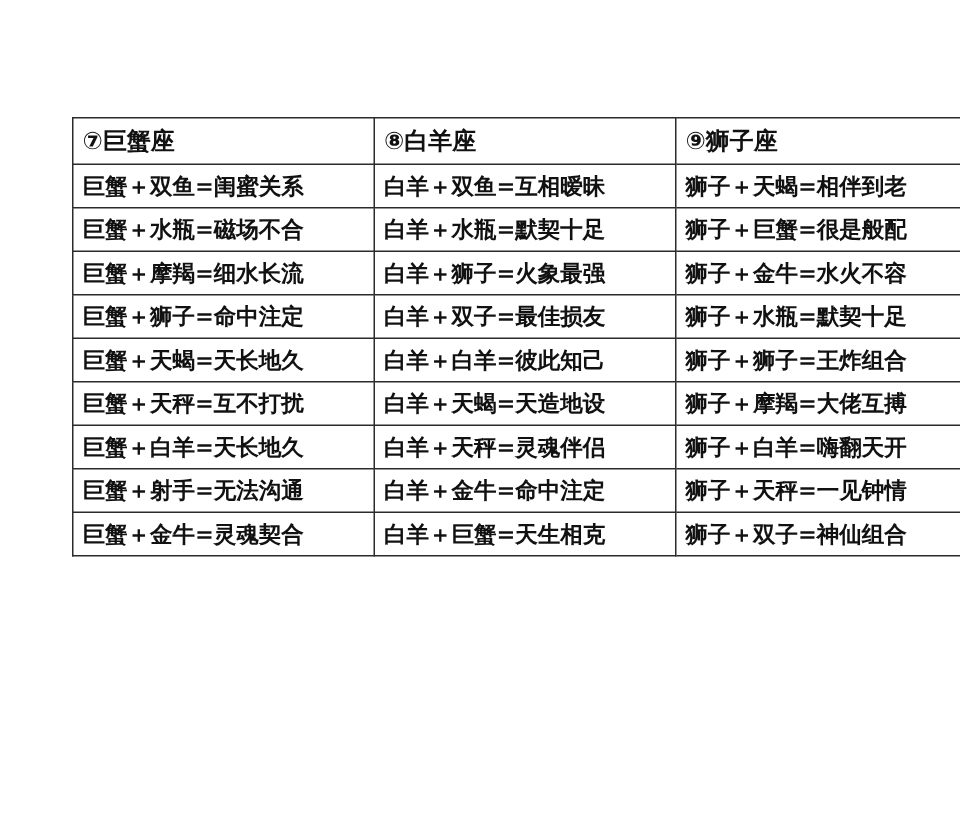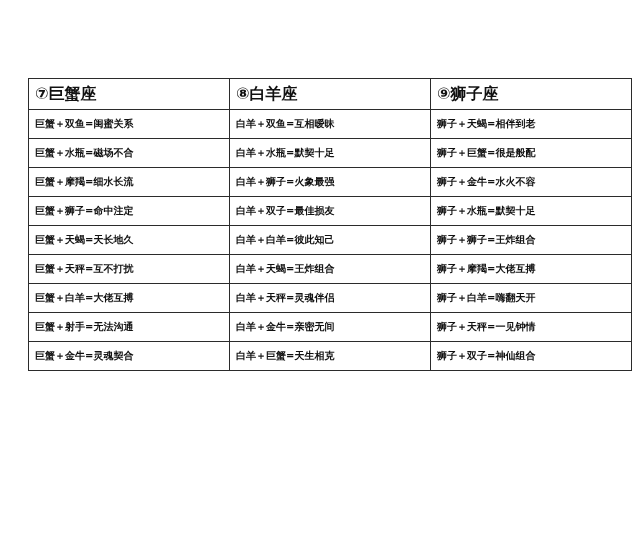--- a/index.html
+++ b/index.html
@@ -15,37 +15,37 @@
     overflow: hidden;
   }
   #page {
     position: relative;
     width: 640px;
     height: 553px;
     background: #ffffff;
   }
   #table-wrap {
     position: absolute;
-    left: 28px;
+    left: 48px;
     top: 78px;
     width: 564px;
   }
   table.zodiac-table {
     border-collapse: collapse;
     table-layout: fixed;
     width: 564px;
     background: #ffffff;
   }
   table.zodiac-table td,
   table.zodiac-table th {
     border: 1px solid #2b2b2b;
     padding: 0 6px;
     height: 28px;
     vertical-align: middle;
-    font-size: 10px;
+    font-size: 15px;
     font-weight: bold;
     letter-spacing: 0px;
     white-space: nowrap;
     overflow: hidden;
     text-align: left;
   }
   table.zodiac-table th {
     height: 30px;
     font-size: 16px;
   }
@@ -90,31 +90,31 @@
           <td class="col-b">白羊＋双子=最佳损友</td>
           <td class="col-c">狮子＋水瓶=默契十足</td>
         </tr>
         <tr>
           <td class="col-a">巨蟹＋天蝎=天长地久</td>
           <td class="col-b">白羊＋白羊=彼此知己</td>
           <td class="col-c">狮子＋狮子=王炸组合</td>
         </tr>
         <tr>
           <td class="col-a">巨蟹＋天秤=互不打扰</td>
-          <td class="col-b">白羊＋天蝎=王炸组合</td>
+          <td class="col-b">白羊＋天蝎=天造地设</td>
           <td class="col-c">狮子＋摩羯=大佬互搏</td>
         </tr>
         <tr>
-          <td class="col-a">巨蟹＋白羊=大佬互搏</td>
+          <td class="col-a">巨蟹＋白羊=天长地久</td>
           <td class="col-b">白羊＋天秤=灵魂伴侣</td>
           <td class="col-c">狮子＋白羊=嗨翻天开</td>
         </tr>
         <tr>
           <td class="col-a">巨蟹＋射手=无法沟通</td>
-          <td class="col-b">白羊＋金牛=亲密无间</td>
+          <td class="col-b">白羊＋金牛=命中注定</td>
           <td class="col-c">狮子＋天秤=一见钟情</td>
         </tr>
         <tr>
           <td class="col-a">巨蟹＋金牛=灵魂契合</td>
           <td class="col-b">白羊＋巨蟹=天生相克</td>
           <td class="col-c">狮子＋双子=神仙组合</td>
         </tr>
       </tbody>
     </table>
   </div>

